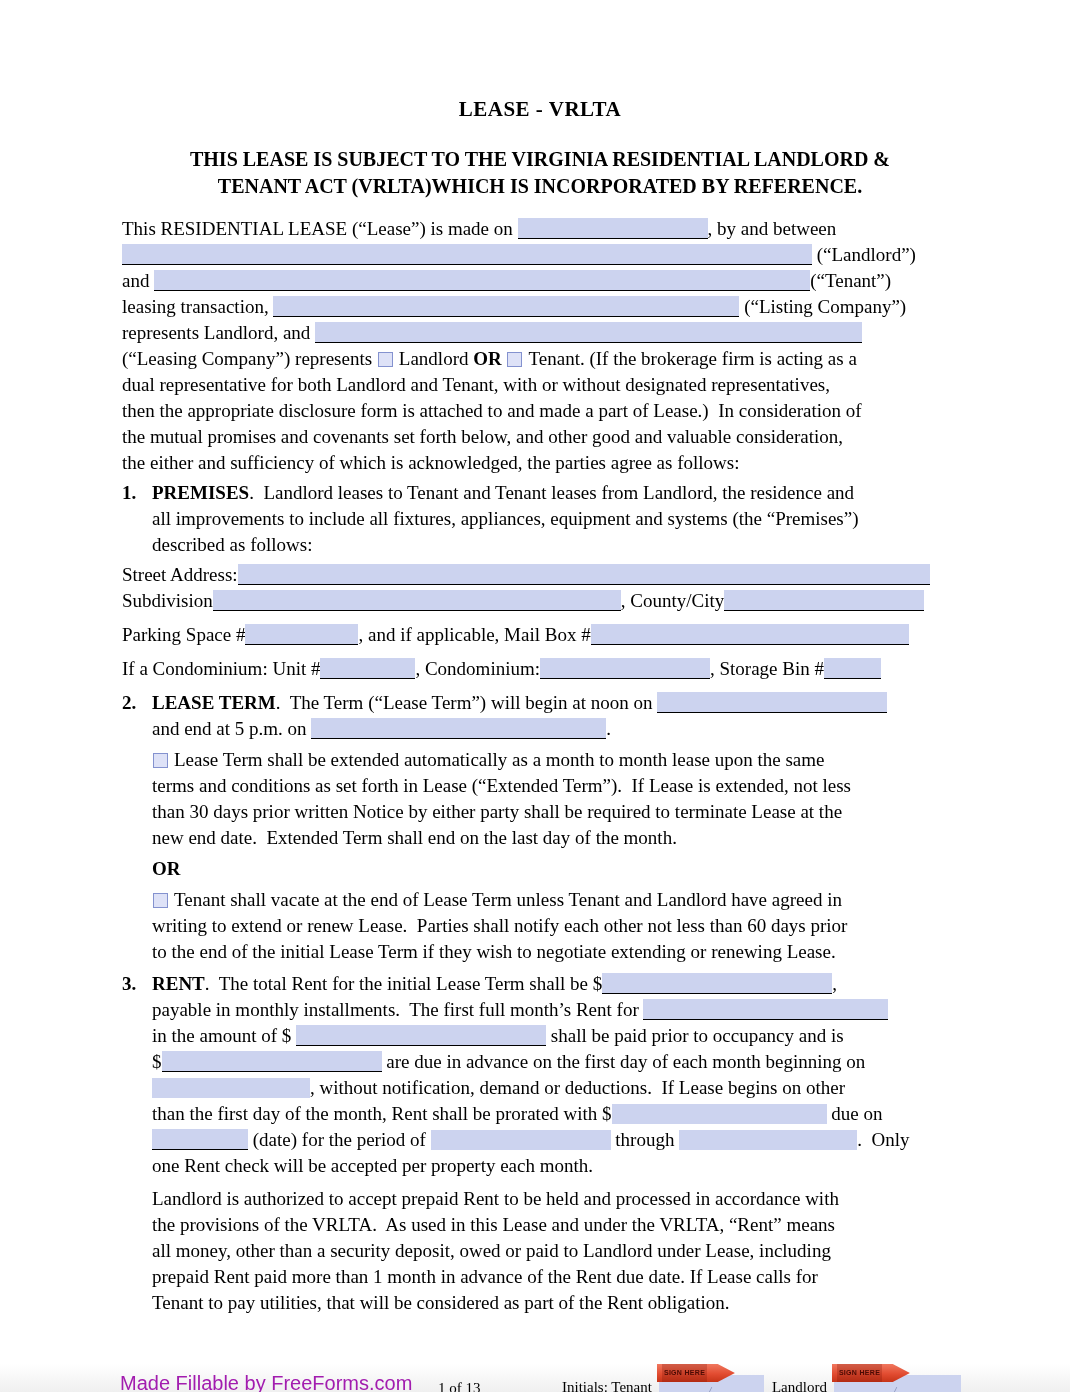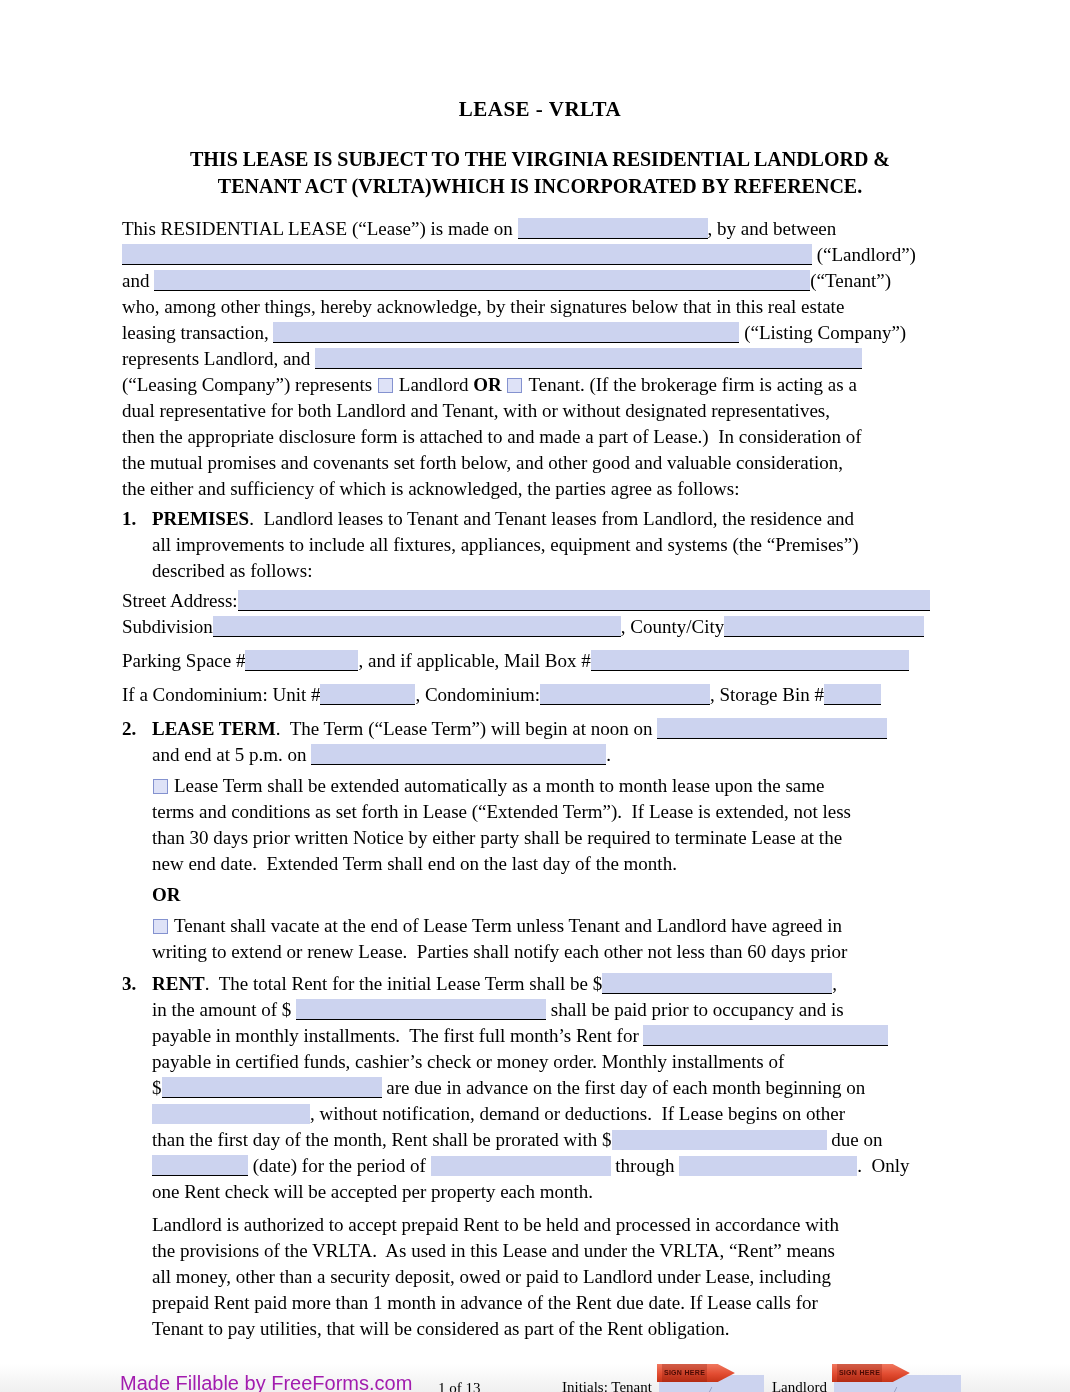--- a/index.html
+++ b/index.html
@@ -71,21 +71,20 @@
 
     <div class="subtitle">
       <div class="ln" style="height:27px">THIS LEASE IS SUBJECT TO THE VIRGINIA RESIDENTIAL LANDLORD &amp;</div>
       <div class="ln" style="height:27px">TENANT ACT (VRLTA)WHICH IS INCORPORATED BY REFERENCE.</div>
     </div>
 
     <div class="intro">
       <div class="ln"><span>This RESIDENTIAL LEASE (“Lease”) is made on </span><span class="field fu" style="width:190px"></span><span>, by and between</span></div>
       <div class="ln"><span class="field fu" style="width:690px"></span><span> (“Landlord”)</span></div>
       <div class="ln"><span>and </span><span class="field fu" style="width:656px"></span><span>(“Tenant”)</span></div>
-      <div class="ln">who, among other things, hereby acknowledge, by their signatures below that in this real estate</div>
       <div class="ln"><span>leasing transaction, </span><span class="field fu" style="width:466px"></span><span> (“Listing Company”)</span></div>
       <div class="ln"><span>represents Landlord, and </span><span class="field fu" style="width:547px"></span></div>
       <div class="ln"><span>(“Leasing Company”) represents </span><span class="cb"></span><span>Landlord </span><span class="b">OR </span><span class="cb"></span><span>Tenant. (If the brokerage firm is acting as a</span></div>
       <div class="ln">dual representative for both Landlord and Tenant, with or without designated representatives,</div>
       <div class="ln">then the appropriate disclosure form is attached to and made a part of Lease.)&nbsp; In consideration of</div>
       <div class="ln">the mutual promises and covenants set forth below, and other good and valuable consideration,</div>
       <div class="ln">the either and sufficiency of which is acknowledged, the parties agree as follows:</div>
     </div>
 
     <div class="sect m1">
@@ -119,29 +118,29 @@
       <div class="ln">new end date.&nbsp; Extended Term shall end on the last day of the month.</div>
     </div>
 
     <div class="orline">
         <div class="ln">OR</div>
       </div>
 
     <div class="cbpara">
       <div class="ln"><span class="cb"></span><span>Tenant shall vacate at the end of Lease Term unless Tenant and Landlord have agreed in</span></div>
       <div class="ln">writing to extend or renew Lease.&nbsp; Parties shall notify each other not less than 60 days prior</div>
+      <div class="ln">to the end of the initial Lease Term if they wish to negotiate extending or renewing Lease.</div>
     </div>
 
     <div class="sect" style="margin-top:6px">
       <div class="num">3.</div>
       <div class="stext">
         <div class="ln"><span class="b">RENT</span><span>.&nbsp; The total Rent for the initial Lease Term shall be $</span><span class="field fu" style="width:230px"></span><span>,</span></div>
+        <div class="ln"><span>payable in monthly installments.&nbsp; The first full month’s Rent for </span><span class="field fu" style="width:245px"></span></div>
         <div class="ln"><span>in the amount of $ </span><span class="field fu" style="width:250px"></span><span> shall be paid prior to occupancy and is</span></div>
-        <div class="ln"><span>payable in monthly installments.&nbsp; The first full month’s Rent for </span><span class="field fu" style="width:245px"></span></div>
-        <div class="ln">payable in certified funds, cashier’s check or money order. Monthly installments of</div>
         <div class="ln"><span>$</span><span class="field fu" style="width:220px"></span><span> are due in advance on the </span><span class="u">first</span><span> day of each month beginning on</span></div>
         <div class="ln"><span class="field" style="width:158px"></span><span>, without notification, demand or deductions.&nbsp; If Lease begins on other</span></div>
         <div class="ln"><span>than the first day of the month, Rent shall be prorated with $</span><span class="field" style="width:215px"></span><span> due on</span></div>
         <div class="ln"><span class="field fu" style="width:96px"></span><span> (date) for the period of </span><span class="field" style="width:180px"></span><span> through </span><span class="field" style="width:178px"></span><span>.&nbsp; Only</span></div>
         <div class="ln">one Rent check will be accepted per property each month.</div>
       </div>
     </div>
 
     <div class="para2">
       <div class="ln">Landlord is authorized to accept prepaid Rent to be held and processed in accordance with</div>

